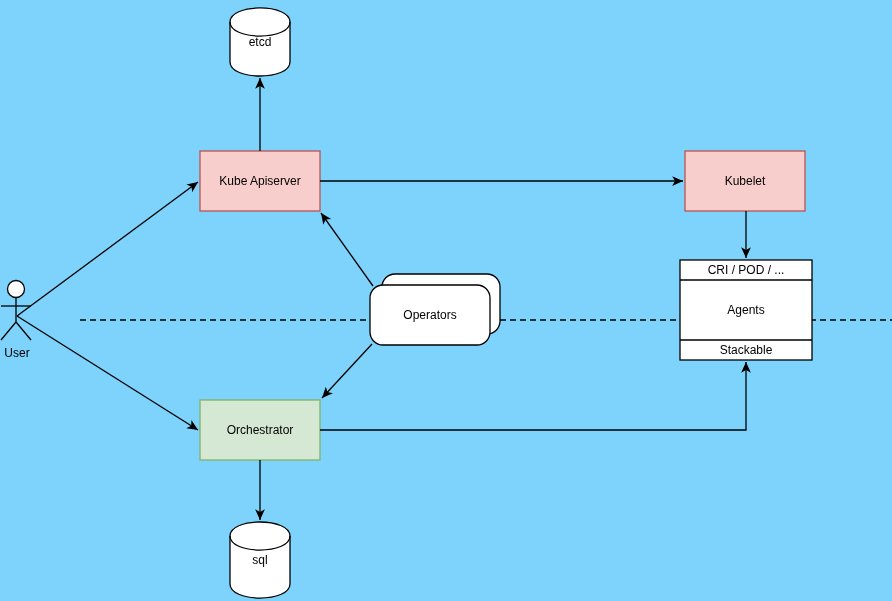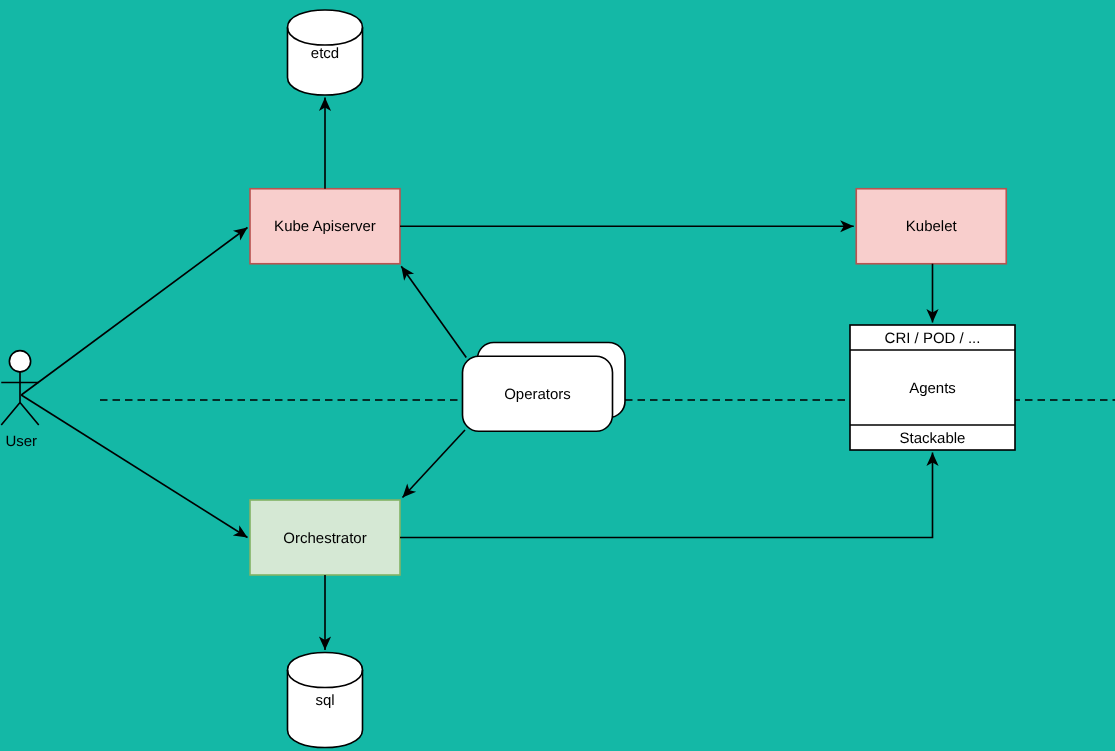--- a/index.html
+++ b/index.html
@@ -5,21 +5,21 @@
   html, body {
     margin: 0;
     padding: 0;
     background: #ffffff;
     font-family: "Liberation Sans", sans-serif;
   }
   .canvas {
     position: relative;
     width: 892px;
     height: 601px;
-    background: #14b8a6;
+    background: #7dd3fc;
     overflow: hidden;
   }
   svg text {
     font-family: "Liberation Sans", sans-serif;
     font-size: 12px;
     fill: #000000;
   }
 </style>
 </head>
 <body>

